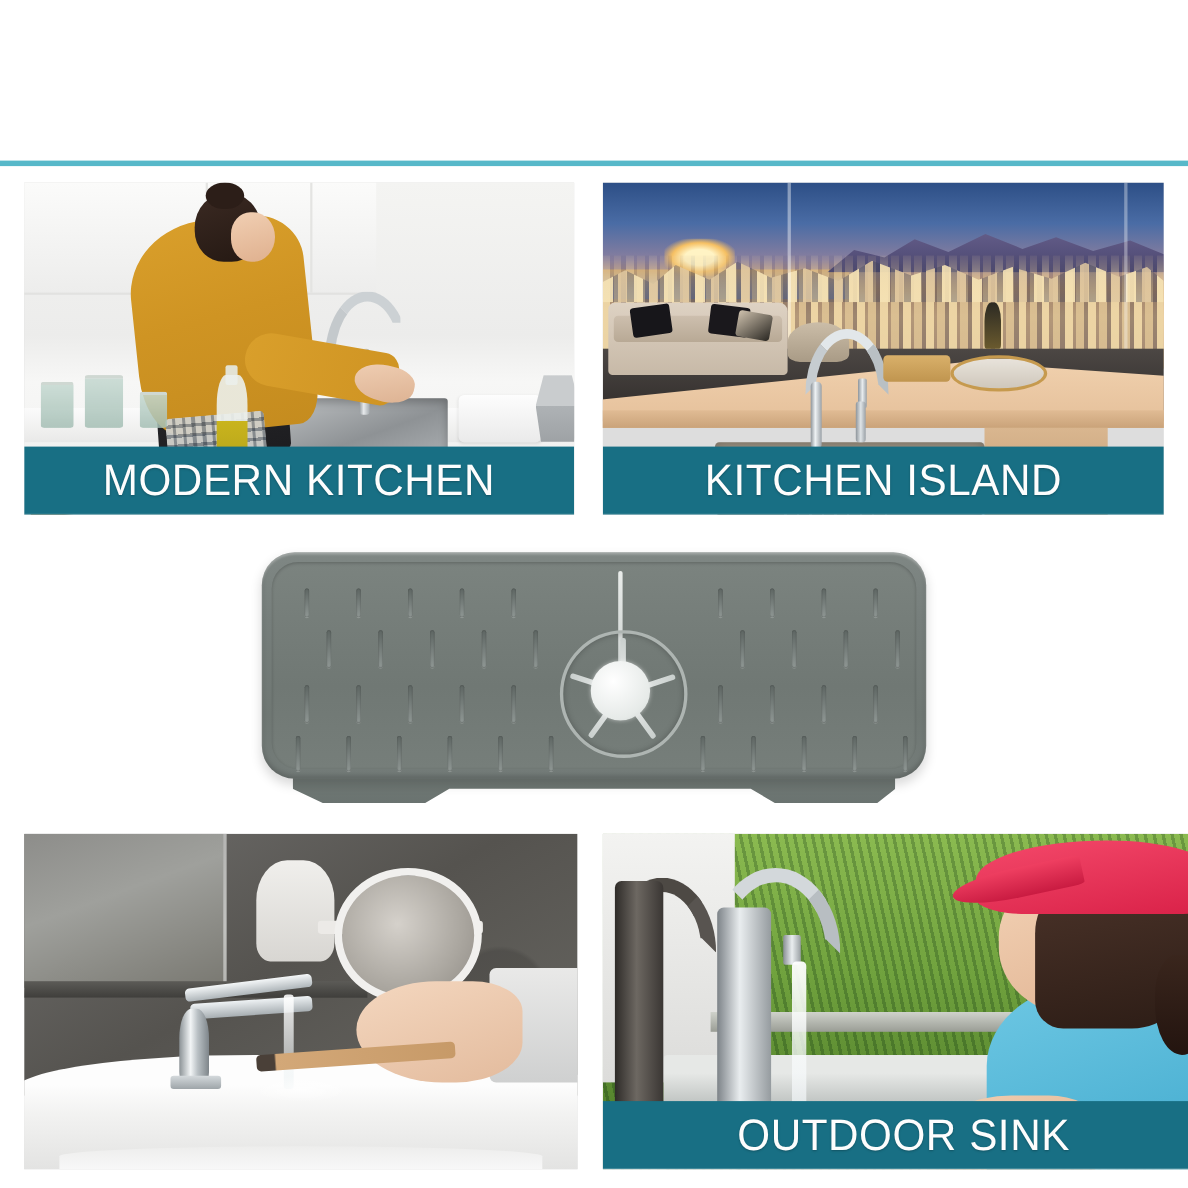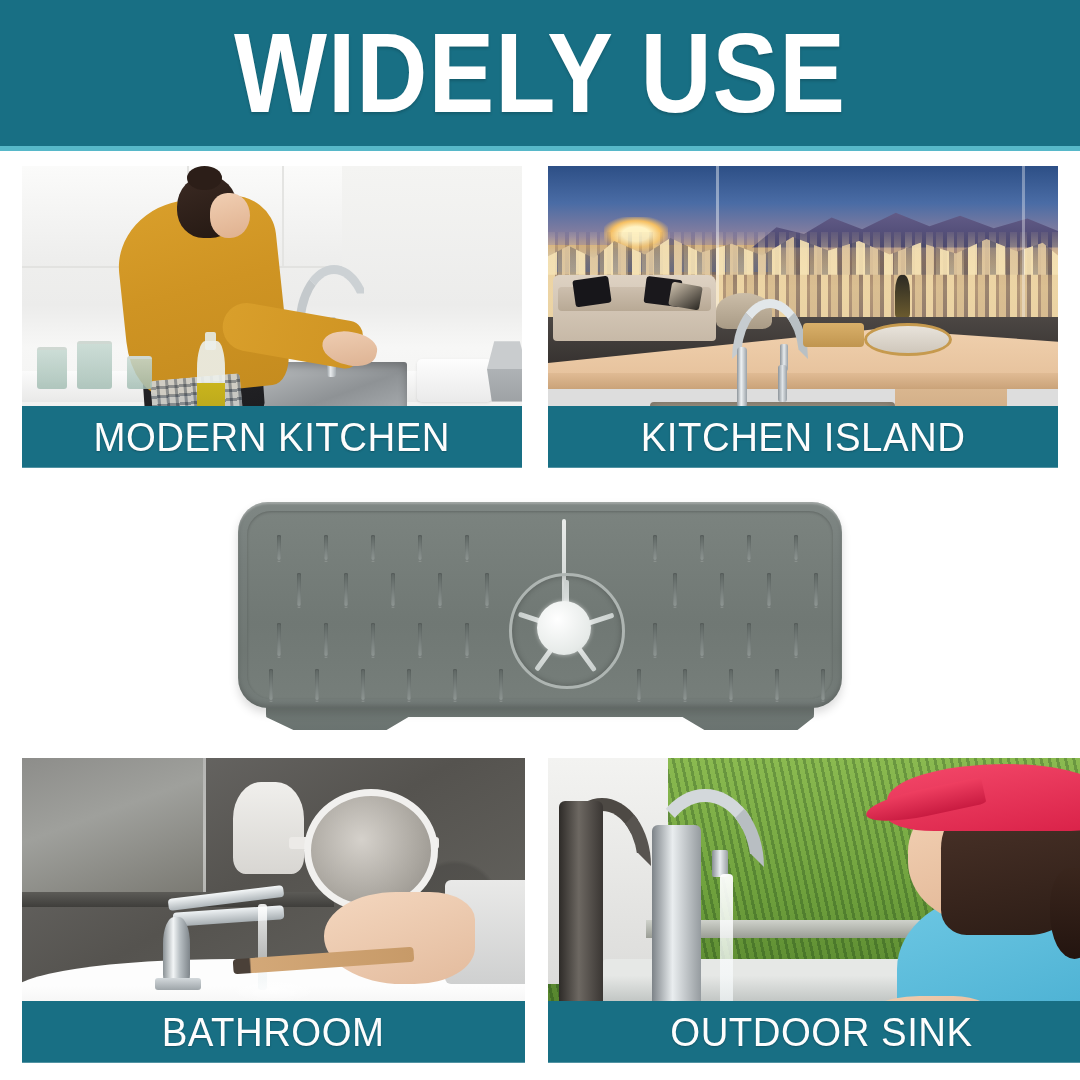--- a/index.html
+++ b/index.html
@@ -317,23 +317,20 @@
   .spoke{position:absolute;left:314px;top:115px;width:52px;height:5px;
     background:linear-gradient(90deg,#f2f4f3,#c9cfcd);transform-origin:2px 2px;border-radius:2px;}
   .slot{position:absolute;left:315px;top:8px;width:4px;height:84px;
     background:linear-gradient(180deg,#e9ecea,#cfd4d2);border-radius:2px;}
 </style>
 </head>
 <body>
 
 <div class="page">
 
-  <div class="header">
-    <div class="header-title">WIDELY USE</div>
-  </div>
   <div class="header-accent"></div>
 
   <div class="panel p-tr">
     <div class="photo">
       <div class="i-sky"></div>
       <div class="i-water"></div>
       <div class="i-sun"></div>
       <div class="i-mtn"></div>
       <div class="i-city"></div>
       <div class="i-citytop"></div>
@@ -474,23 +471,20 @@
       <div class="b-taplever"></div>
       <div class="b-taparm"></div>
       <div class="b-tapbody"></div>
       <div class="b-tapbase"></div>
       <div class="b-spoutwater"></div>
       <div class="b-splash"></div>
       <div class="b-sleeve"></div>
       <div class="b-hand"></div>
       <div class="b-brush"></div>
     </div>
-    <div class="caption">
-      <span>BATHROOM</span>
-    </div>
   </div>
 
   <div class="panel p-br">
     <div class="photo">
       <div class="o-bg"></div>
       <div class="o-wall"></div>
       <div class="o-rail"></div>
       <div class="o-sink">
         <div class="o-sinkbowl"></div>
       </div>

